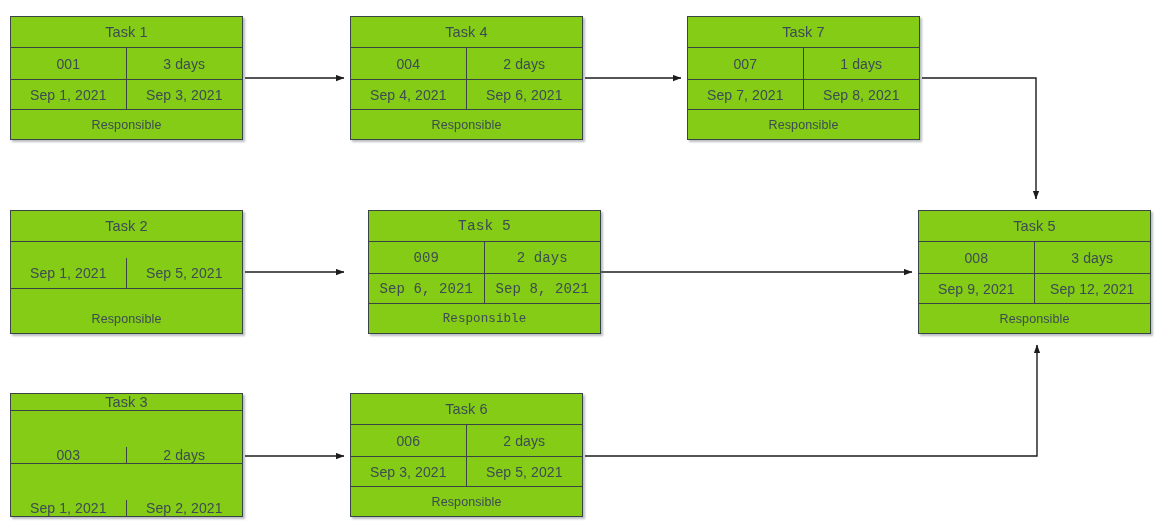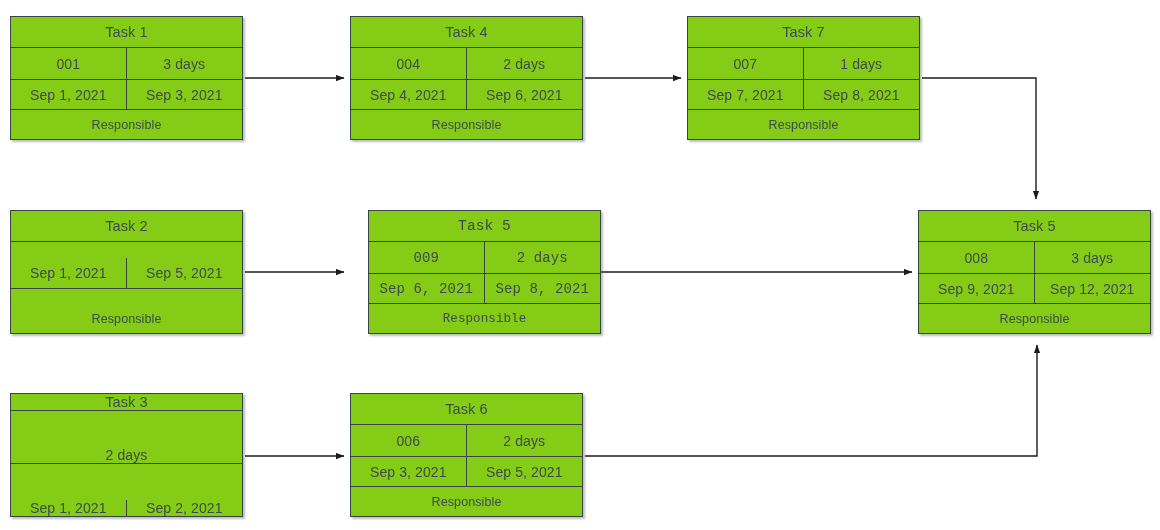--- a/index.html
+++ b/index.html
@@ -180,20 +180,21 @@
         </div>
         <div class="tb-row r-resp last">
           <div class="tb-cell full tb-resp">Responsible</div>
         </div>
       </div>
       <div class="task-box" style="left: 10px; top: 393px; width: 233px; height: 124px; gap: 36px;">
         <div class="tb-row r-title">
           <div class="tb-cell full tb-title">Task 3</div>
         </div>
         <div class="tb-row r-id">
+          <div class="tb-cell left-cell">003</div>
           <div class="tb-cell">2 days</div>
         </div>
         <div class="tb-row r-date">
           <div class="tb-cell left-cell">Sep 1, 2021</div>
           <div class="tb-cell">Sep 2, 2021</div>
         </div>
         <div class="tb-row r-resp last">
           <div class="tb-cell full tb-resp">Responsible</div>
         </div>
       </div>

